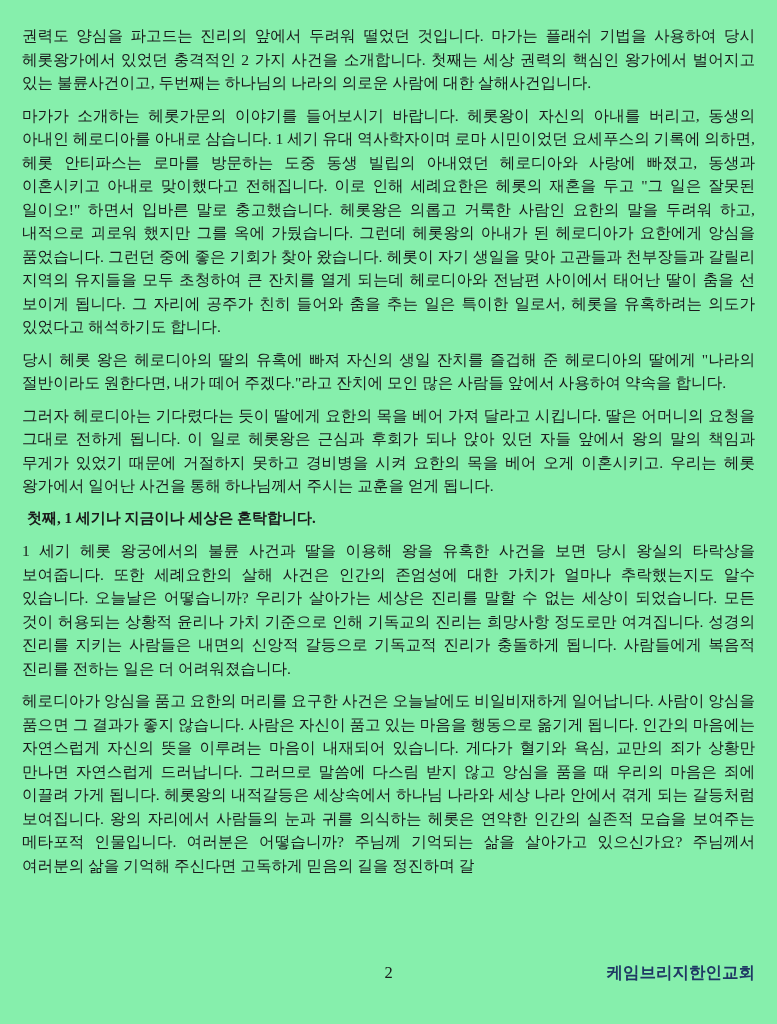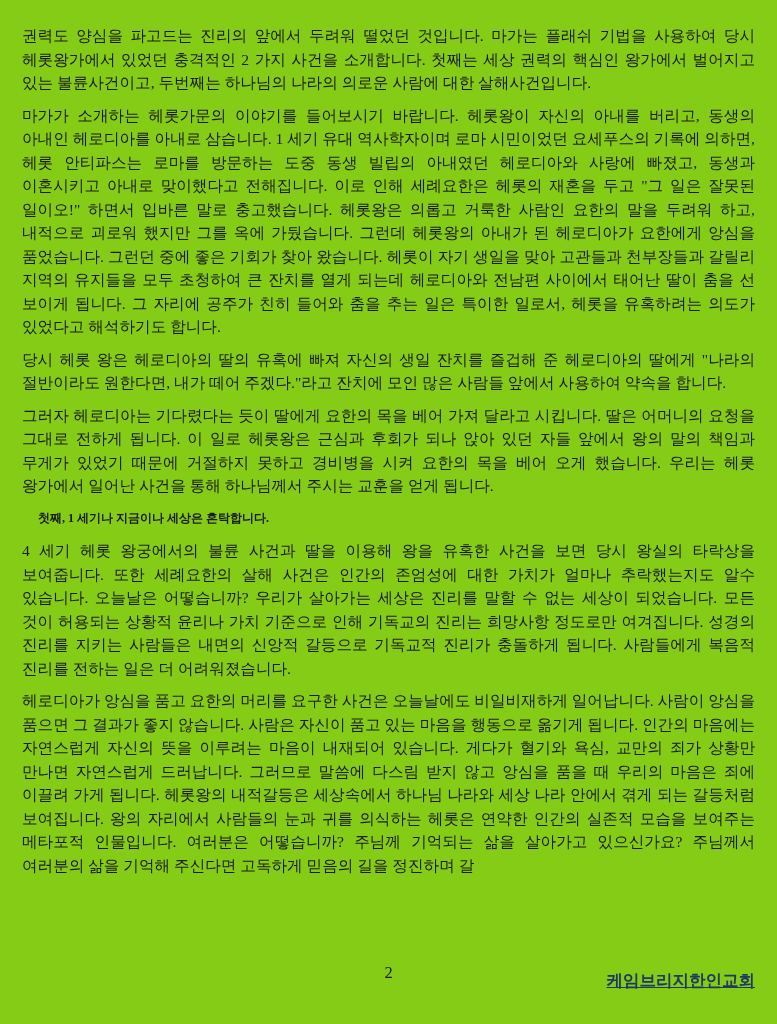--- a/index.html
+++ b/index.html
@@ -5,21 +5,21 @@
   html, body {
     margin: 0;
     padding: 0;
     background: #e8e8e8;
   }
   .page {
     position: relative;
     width: 777px;
     height: 1024px;
     margin: 0 auto;
-    background: #84cc16;
+    background: #86efac;
     overflow: hidden;
     font-family: "Liberation Serif", "DejaVu Serif", serif;
     color: #1a1a1a;
   }
   .content {
     position: absolute;
     top: 24px;
     left: 22px;
     right: 22px;
     bottom: 70px;
@@ -27,22 +27,22 @@
   }
   .para {
     margin: 0 0 9px 0;
     font-size: 15.6px;
     line-height: 23.5px;
     text-align: justify;
     word-break: keep-all;
     text-justify: inter-word;
   }
   .section-heading {
-    margin: 0 0 9px 16px;
-    font-size: 12px;
+    margin: 0 0 9px 5px;
+    font-size: 15px;
     line-height: 23.5px;
     font-weight: bold;
     word-break: keep-all;
   }
   .footer {
     position: absolute;
     left: 22px;
     right: 22px;
     top: 962px;
     height: 26px;
@@ -52,37 +52,36 @@
   .page-number {
     position: absolute;
     left: 0;
     right: 0;
     text-align: center;
     color: #1a1a1a;
   }
   .church-name {
     position: absolute;
     right: 0;
-    top: 8px;
+    top: 0;
     font-weight: bold;
-    text-decoration: underline;
     
   }
 </style>
 </head>
 <body>
 
 <div class="page">
   <div class="content">
     <p class="para" data-bind="content.blocks.0.text">권력도 양심을 파고드는 진리의 앞에서 두려워 떨었던 것입니다. 마가는 플래쉬 기법을 사용하여 당시 헤롯왕가에서 있었던 충격적인 2 가지 사건을 소개합니다. 첫째는 세상 권력의 핵심인 왕가에서 벌어지고 있는 불륜사건이고, 두번째는 하나님의 나라의 의로운 사람에 대한 살해사건입니다.</p>
     <p class="para" data-bind="content.blocks.1.text">마가가 소개하는 헤롯가문의 이야기를 들어보시기 바랍니다. 헤롯왕이 자신의 아내를 버리고, 동생의 아내인 헤로디아를 아내로 삼습니다. 1 세기 유대 역사학자이며 로마 시민이었던 요세푸스의 기록에 의하면, 헤롯 안티파스는 로마를 방문하는 도중 동생 빌립의 아내였던 헤로디아와 사랑에 빠졌고, 동생과 이혼시키고 아내로 맞이했다고 전해집니다. 이로 인해 세례요한은 헤롯의 재혼을 두고 "그 일은 잘못된 일이오!" 하면서 입바른 말로 충고했습니다. 헤롯왕은 의롭고 거룩한 사람인 요한의 말을 두려워 하고, 내적으로 괴로워 했지만 그를 옥에 가뒀습니다. 그런데 헤롯왕의 아내가 된 헤로디아가 요한에게 앙심을 품었습니다. 그런던 중에 좋은 기회가 찾아 왔습니다. 헤롯이 자기 생일을 맞아 고관들과 천부장들과 갈릴리 지역의 유지들을 모두 초청하여 큰 잔치를 열게 되는데 헤로디아와 전남편 사이에서 태어난 딸이 춤을 선 보이게 됩니다. 그 자리에 공주가 친히 들어와 춤을 추는 일은 특이한 일로서, 헤롯을 유혹하려는 의도가 있었다고 해석하기도 합니다.</p>
     <p class="para" data-bind="content.blocks.2.text">당시 헤롯 왕은 헤로디아의 딸의 유혹에 빠져 자신의 생일 잔치를 즐겁해 준 헤로디아의 딸에게 "나라의 절반이라도 원한다면, 내가 떼어 주겠다."라고 잔치에 모인 많은 사람들 앞에서 사용하여 약속을 합니다.</p>
-    <p class="para" data-bind="content.blocks.3.text">그러자 헤로디아는 기다렸다는 듯이 딸에게 요한의 목을 베어 가져 달라고 시킵니다. 딸은 어머니의 요청을 그대로 전하게 됩니다. 이 일로 헤롯왕은 근심과 후회가 되나 앉아 있던 자들 앞에서 왕의 말의 책임과 무게가 있었기 때문에 거절하지 못하고 경비병을 시켜 요한의 목을 베어 오게 했습니다. 우리는 헤롯 왕가에서 일어난 사건을 통해 하나님께서 주시는 교훈을 얻게 됩니다.</p>
+    <p class="para" data-bind="content.blocks.3.text">그러자 헤로디아는 기다렸다는 듯이 딸에게 요한의 목을 베어 가져 달라고 시킵니다. 딸은 어머니의 요청을 그대로 전하게 됩니다. 이 일로 헤롯왕은 근심과 후회가 되나 앉아 있던 자들 앞에서 왕의 말의 책임과 무게가 있었기 때문에 거절하지 못하고 경비병을 시켜 요한의 목을 베어 오게 이혼시키고. 우리는 헤롯 왕가에서 일어난 사건을 통해 하나님께서 주시는 교훈을 얻게 됩니다.</p>
     <h3 class="section-heading" data-bind="content.blocks.4.text">첫째, 1 세기나 지금이나 세상은 혼탁합니다.</h3>
-    <p class="para" data-bind="content.blocks.5.text">4 세기 헤롯 왕궁에서의 불륜 사건과 딸을 이용해 왕을 유혹한 사건을 보면 당시 왕실의 타락상을 보여줍니다. 또한 세례요한의 살해 사건은 인간의 존엄성에 대한 가치가 얼마나 추락했는지도 알수 있습니다. 오늘날은 어떻습니까? 우리가 살아가는 세상은 진리를 말할 수 없는 세상이 되었습니다. 모든 것이 허용되는 상황적 윤리나 가치 기준으로 인해 기독교의 진리는 희망사항 정도로만 여겨집니다. 성경의 진리를 지키는 사람들은 내면의 신앙적 갈등으로 기독교적 진리가 충돌하게 됩니다. 사람들에게 복음적 진리를 전하는 일은 더 어려워졌습니다.</p>
+    <p class="para" data-bind="content.blocks.5.text">1 세기 헤롯 왕궁에서의 불륜 사건과 딸을 이용해 왕을 유혹한 사건을 보면 당시 왕실의 타락상을 보여줍니다. 또한 세례요한의 살해 사건은 인간의 존엄성에 대한 가치가 얼마나 추락했는지도 알수 있습니다. 오늘날은 어떻습니까? 우리가 살아가는 세상은 진리를 말할 수 없는 세상이 되었습니다. 모든 것이 허용되는 상황적 윤리나 가치 기준으로 인해 기독교의 진리는 희망사항 정도로만 여겨집니다. 성경의 진리를 지키는 사람들은 내면의 신앙적 갈등으로 기독교적 진리가 충돌하게 됩니다. 사람들에게 복음적 진리를 전하는 일은 더 어려워졌습니다.</p>
     <p class="para" data-bind="content.blocks.7.text">헤로디아가 앙심을 품고 요한의 머리를 요구한 사건은 오늘날에도 비일비재하게 일어납니다. 사람이 앙심을 품으면 그 결과가 좋지 않습니다. 사람은 자신이 품고 있는 마음을 행동으로 옮기게 됩니다. 인간의 마음에는 자연스럽게 자신의 뜻을 이루려는 마음이 내재되어 있습니다. 게다가 혈기와 욕심, 교만의 죄가 상황만 만나면 자연스럽게 드러납니다. 그러므로 말씀에 다스림 받지 않고 앙심을 품을 때 우리의 마음은 죄에 이끌려 가게 됩니다. 헤롯왕의 내적갈등은 세상속에서 하나님 나라와 세상 나라 안에서 겪게 되는 갈등처럼 보여집니다. 왕의 자리에서 사람들의 눈과 귀를 의식하는 헤롯은 연약한 인간의 실존적 모습을 보여주는 메타포적 인물입니다. 여러분은 어떻습니까? 주님께 기억되는 삶을 살아가고 있으신가요? 주님께서 여러분의 삶을 기억해 주신다면 고독하게 믿음의 길을 정진하며 갈</p>
   </div>
 
   <div class="footer">
     <div class="page-number" data-bind="footer.page_number">2</div>
     <div class="church-name" data-bind="footer.church_name" data-bind-color="colors.footer_accent" style="color: rgb(31, 56, 100);">케임브리지한인교회</div>
   </div>
 </div>
 
 </body></html>

